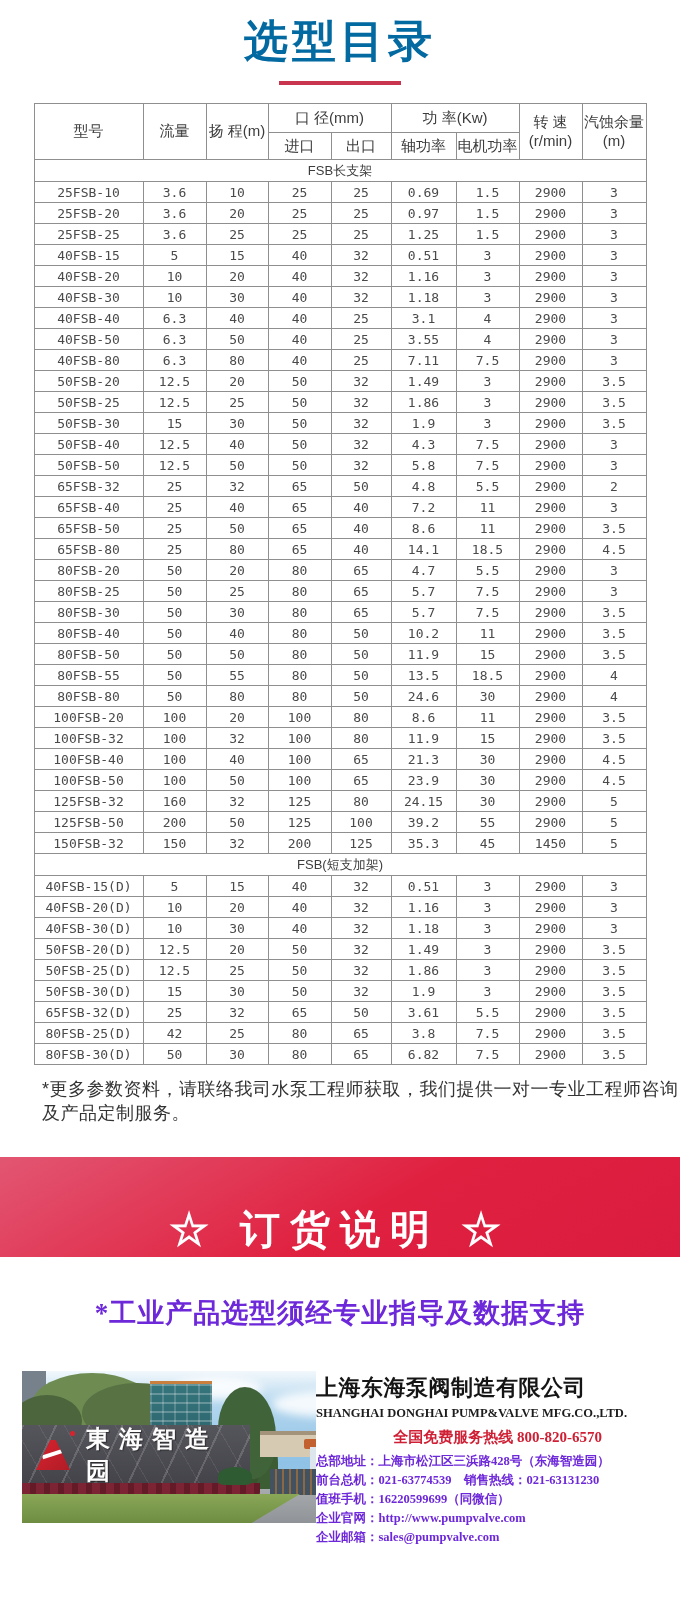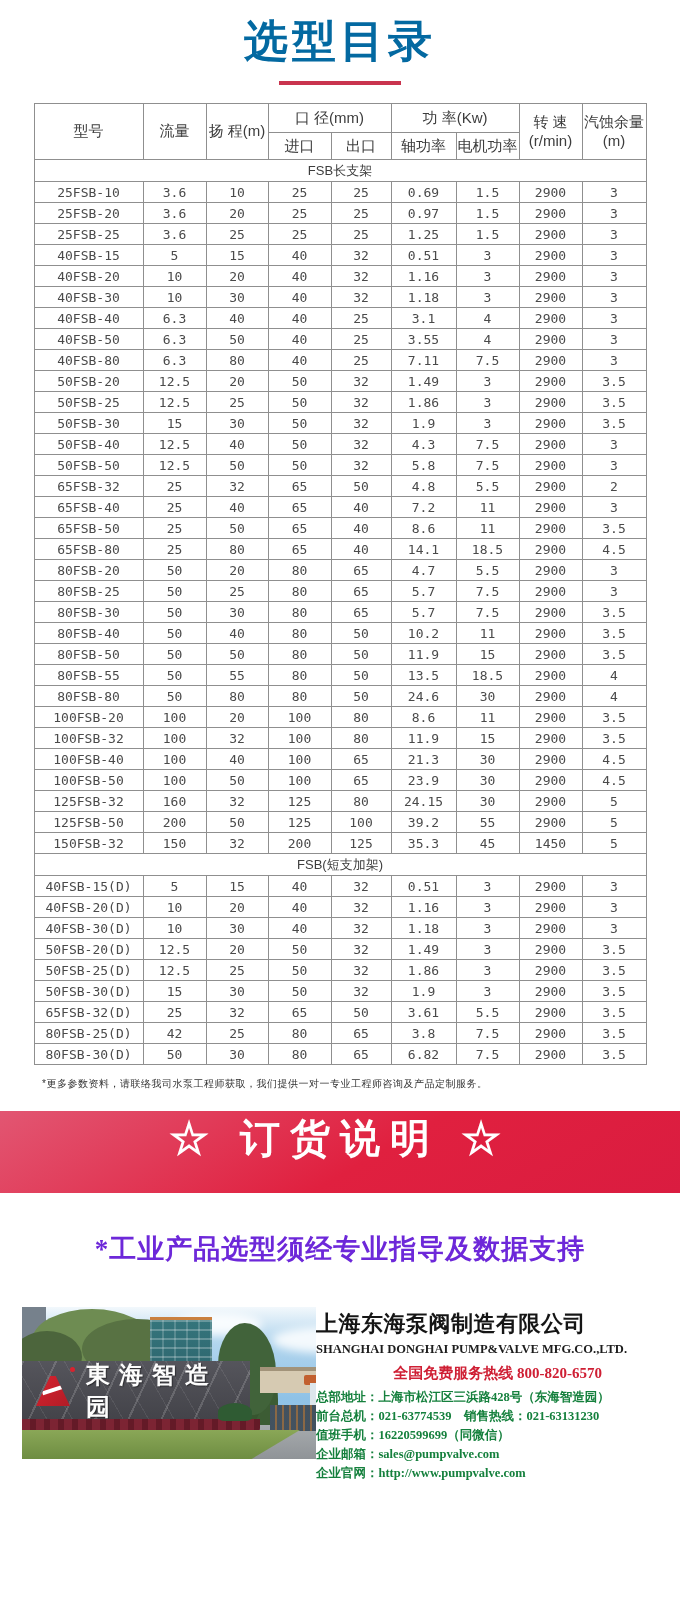--- a/index.html
+++ b/index.html
@@ -30,27 +30,27 @@
   .spec-table td {
     height:21px; font-size:13px; color:#4a4a4a;
     font-family:"DejaVu Sans Mono","Liberation Sans", monospace;
   }
   .spec-table td[data-name="section-label"] {
     font-family:"Liberation Sans", sans-serif; font-size:13px; color:#3d3d3d; height:22px;
   }
   .two-line div { line-height:1.25; font-size:15px; }
 
   
-  .footnote { margin:12px 0 0 42px; font-size:10px; color:#333; letter-spacing:0.5px; }
+  .footnote { margin:12px 0 0 42px; font-size:18px; color:#333; letter-spacing:0.5px; }
 
   
   .order-banner {
-    margin-top:20px; height:82px; width:100%;
+    margin-top:32px; height:100px; width:100%;
     background:linear-gradient(150deg,#e25672 0%,#e0203f 55%,#da1c40 100%);
-    display:flex; align-items:flex-start; justify-content:center;
+    display:flex; align-items:flex-end; justify-content:center;
   }
   .order-banner .banner-text {
     color:#fff; font-size:40px; font-weight:bold; letter-spacing:10px;
   }
 
   
   .notices { margin-top:34px; text-align:center; }
   .notice-line {
     font-family:"Liberation Serif", serif;
     font-size:27px; font-weight:bold; color:#6d28d9; line-height:44px; letter-spacing:1px;
@@ -122,21 +122,21 @@
     background:linear-gradient(180deg,#a7abae,#8e9296); }
   .palm { position:absolute; left:196px; top:96px; width:34px; height:18px; background:#2f5b33;
     border-radius:50% 50% 20% 20%; }
 
   .company { padding-left:0; padding-top:2px; width:286px; }
   .company-cn { font-size:22px; font-weight:bold; color:#151515; letter-spacing:0.5px; white-space:nowrap; }
   .company-en { font-family:"Liberation Serif", serif; font-size:12.5px; font-weight:bold; color:#1d1d1d; margin-top:3px; white-space:nowrap; }
   .hotline { margin-top:7px; font-family:"Liberation Serif", serif; font-weight:bold; font-size:15px; color:#cf1f34; white-space:nowrap;text-align:right; }
   .contacts { margin-top:5px; }
   .contact-line {
-    font-family:"Liberation Serif", serif; font-weight:bold; font-size:12.5px; color:#15803d;
+    font-family:"Liberation Serif", serif; font-weight:bold; font-size:12.5px; color:#6d28d9;
     line-height:19px; white-space:nowrap;
   }
 </style>
 </head>
 <body>
 
 <div class="page" data-name="catalog-page">
 
   <div class="title-wrap" data-name="title-block">
     <div class="page-title" data-name="page-title">选型目录</div>
@@ -676,19 +676,19 @@
     </div>
 
     <div class="company" data-name="company-info">
       <div class="company-cn" data-name="company-name-cn">上海东海泵阀制造有限公司</div>
       <div class="company-en" data-name="company-name-en">SHANGHAI DONGHAI PUMP&amp;VALVE MFG.CO.,LTD.</div>
       <div class="hotline" data-name="service-hotline">全国免费服务热线  800-820-6570</div>
       <div class="contacts" data-name="contact-list">
         <div class="contact-line" data-name="contact-address">总部地址：上海市松江区三浜路428号（东海智造园）</div>
         <div class="contact-line" data-name="contact-front-desk">前台总机：021-63774539　销售热线：021-63131230</div>
         <div class="contact-line" data-name="contact-mobile">值班手机：16220599699（同微信）</div>
+        <div class="contact-line" data-name="contact-website">企业官网：http://www.pumpvalve.com</div>
         <div class="contact-line" data-name="contact-email">企业邮箱：sales@pumpvalve.com</div>
-        <div class="contact-line" data-name="contact-website">企业官网：http://www.pumpvalve.com</div>
       </div>
     </div>
   </div>
 
 </div>
 
 </body></html>

